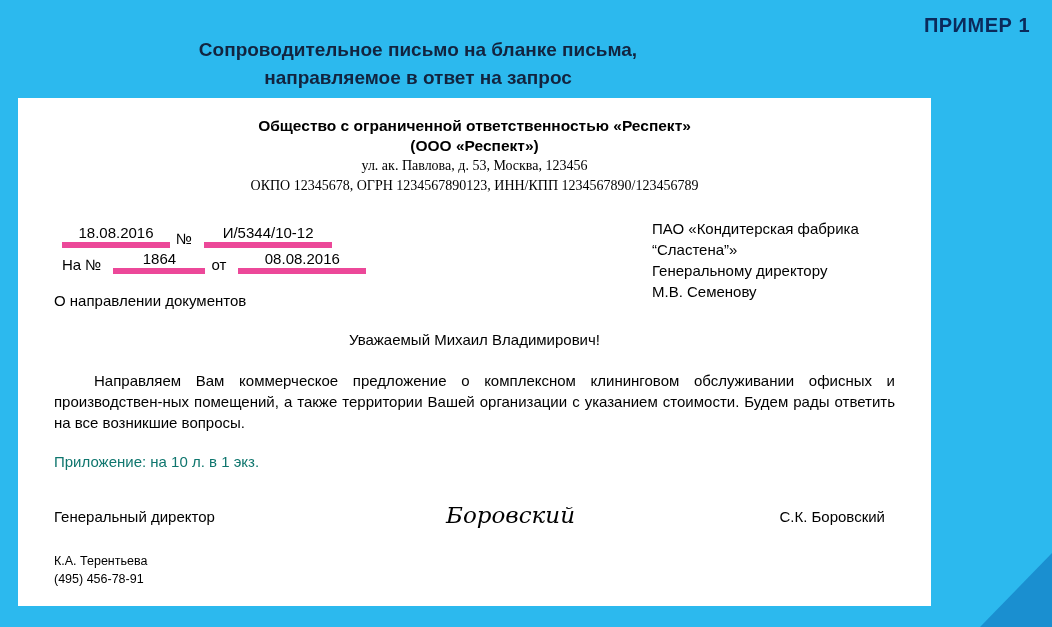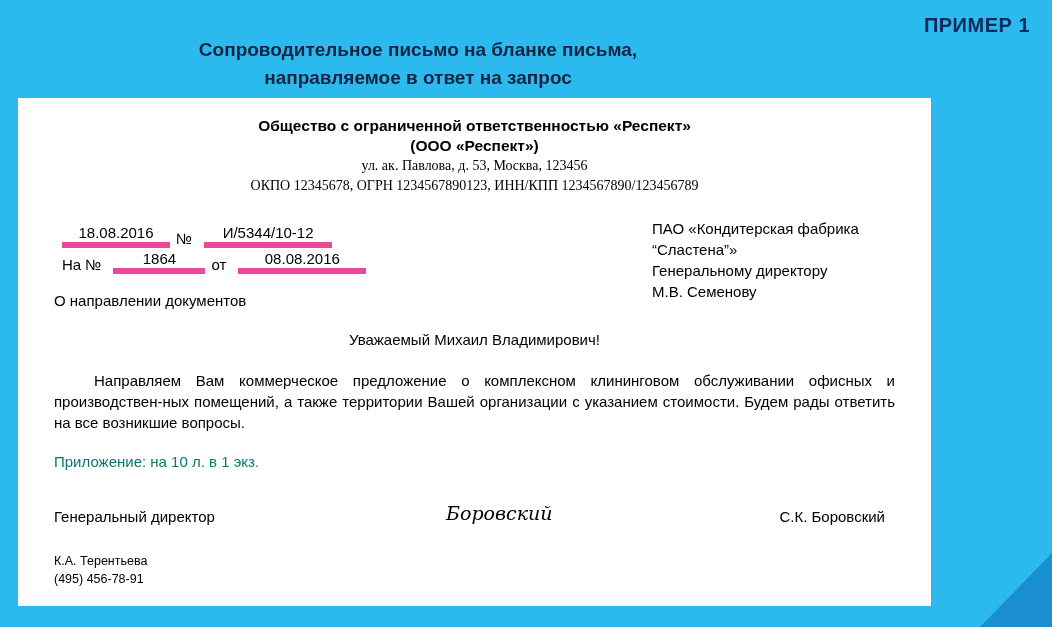--- a/index.html
+++ b/index.html
@@ -156,21 +156,21 @@
     font-size: 15px;
     color: #000;
   }
   .sign-title { position: absolute; left: 0; top: 4px; }
   .sign-script {
     position: absolute;
     left: 392px;
     top: -2px;
     font-family: "DejaVu Serif", serif;
     font-style: italic;
-    font-size: 19px;
+    font-size: 23px;
   }
   .sign-name { position: absolute; right: 10px; top: 4px; }
 
   
   .executor {
     position: absolute;
     left: 36px;
     bottom: 18px;
     font-size: 12.5px;
     line-height: 18px;

